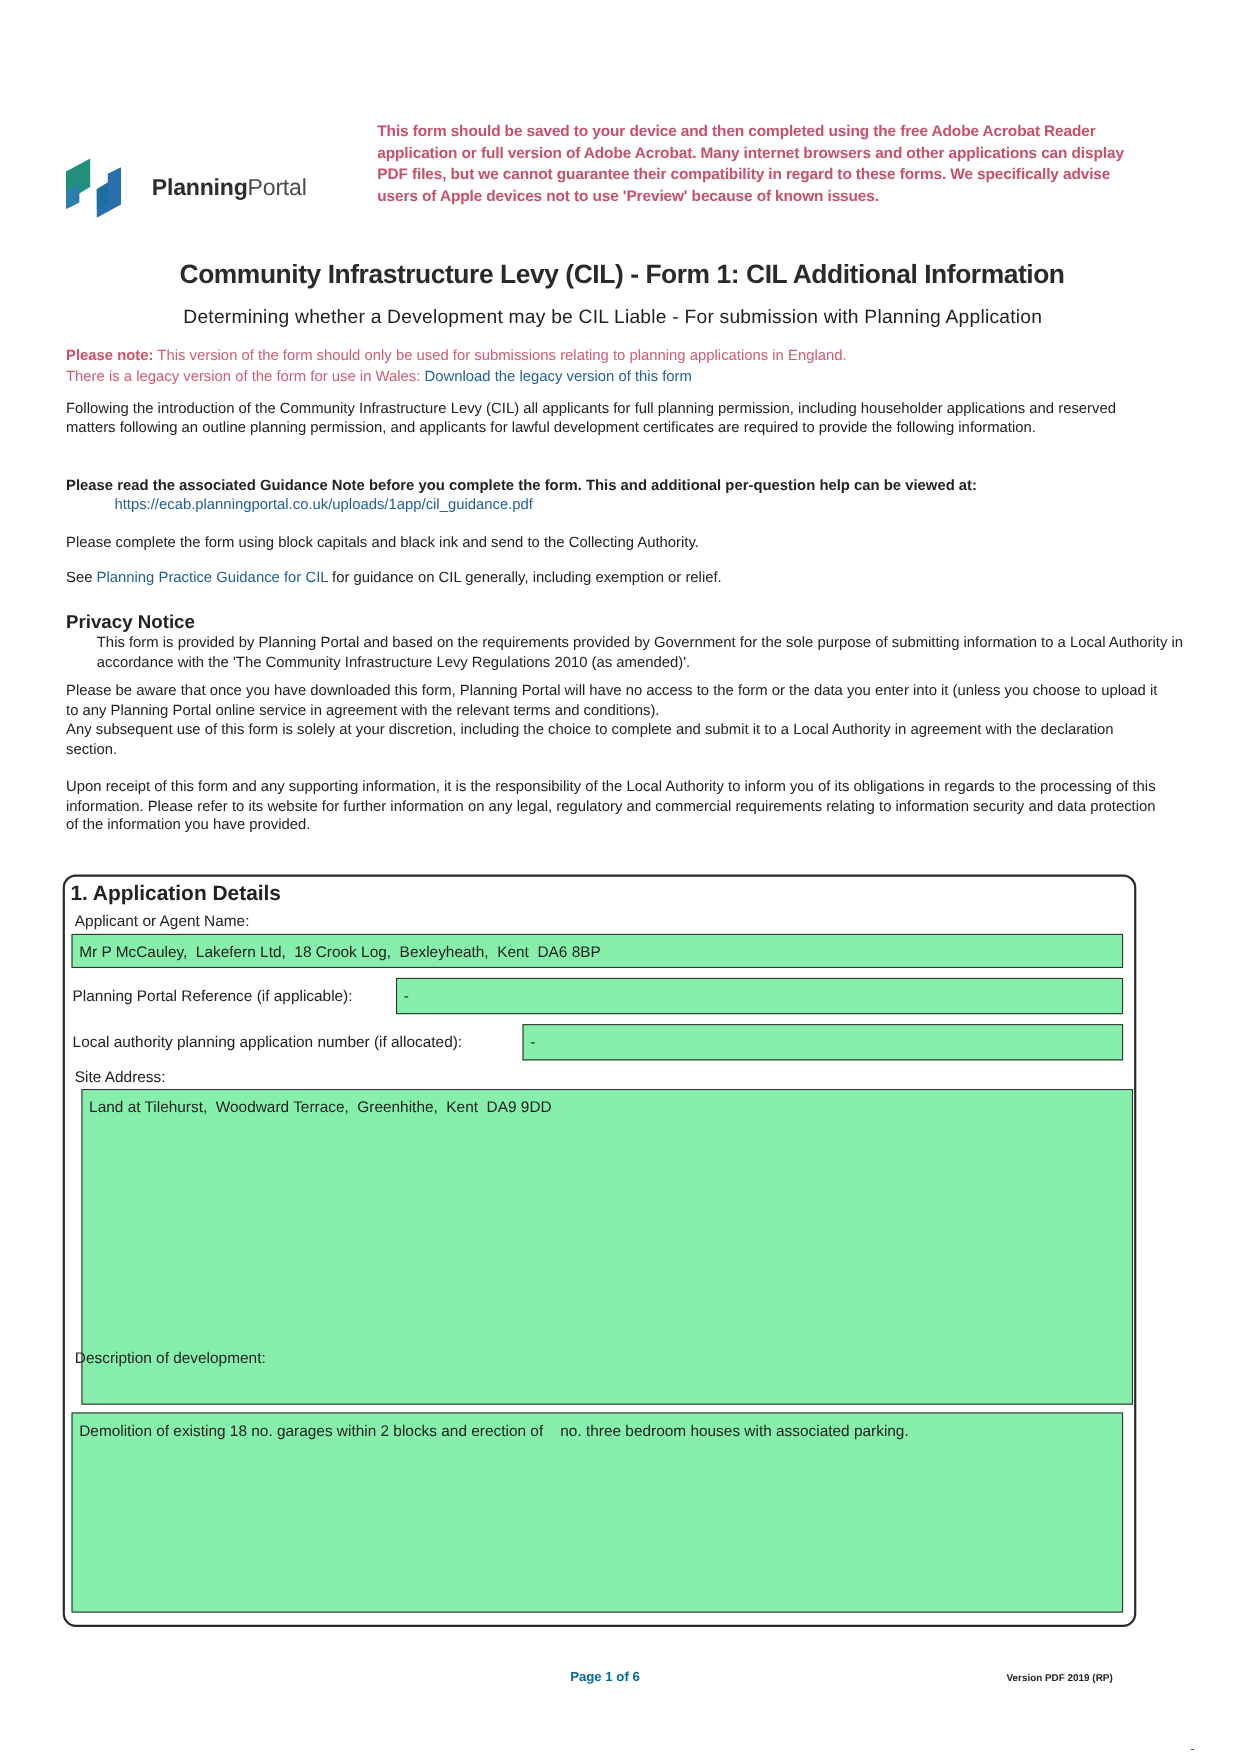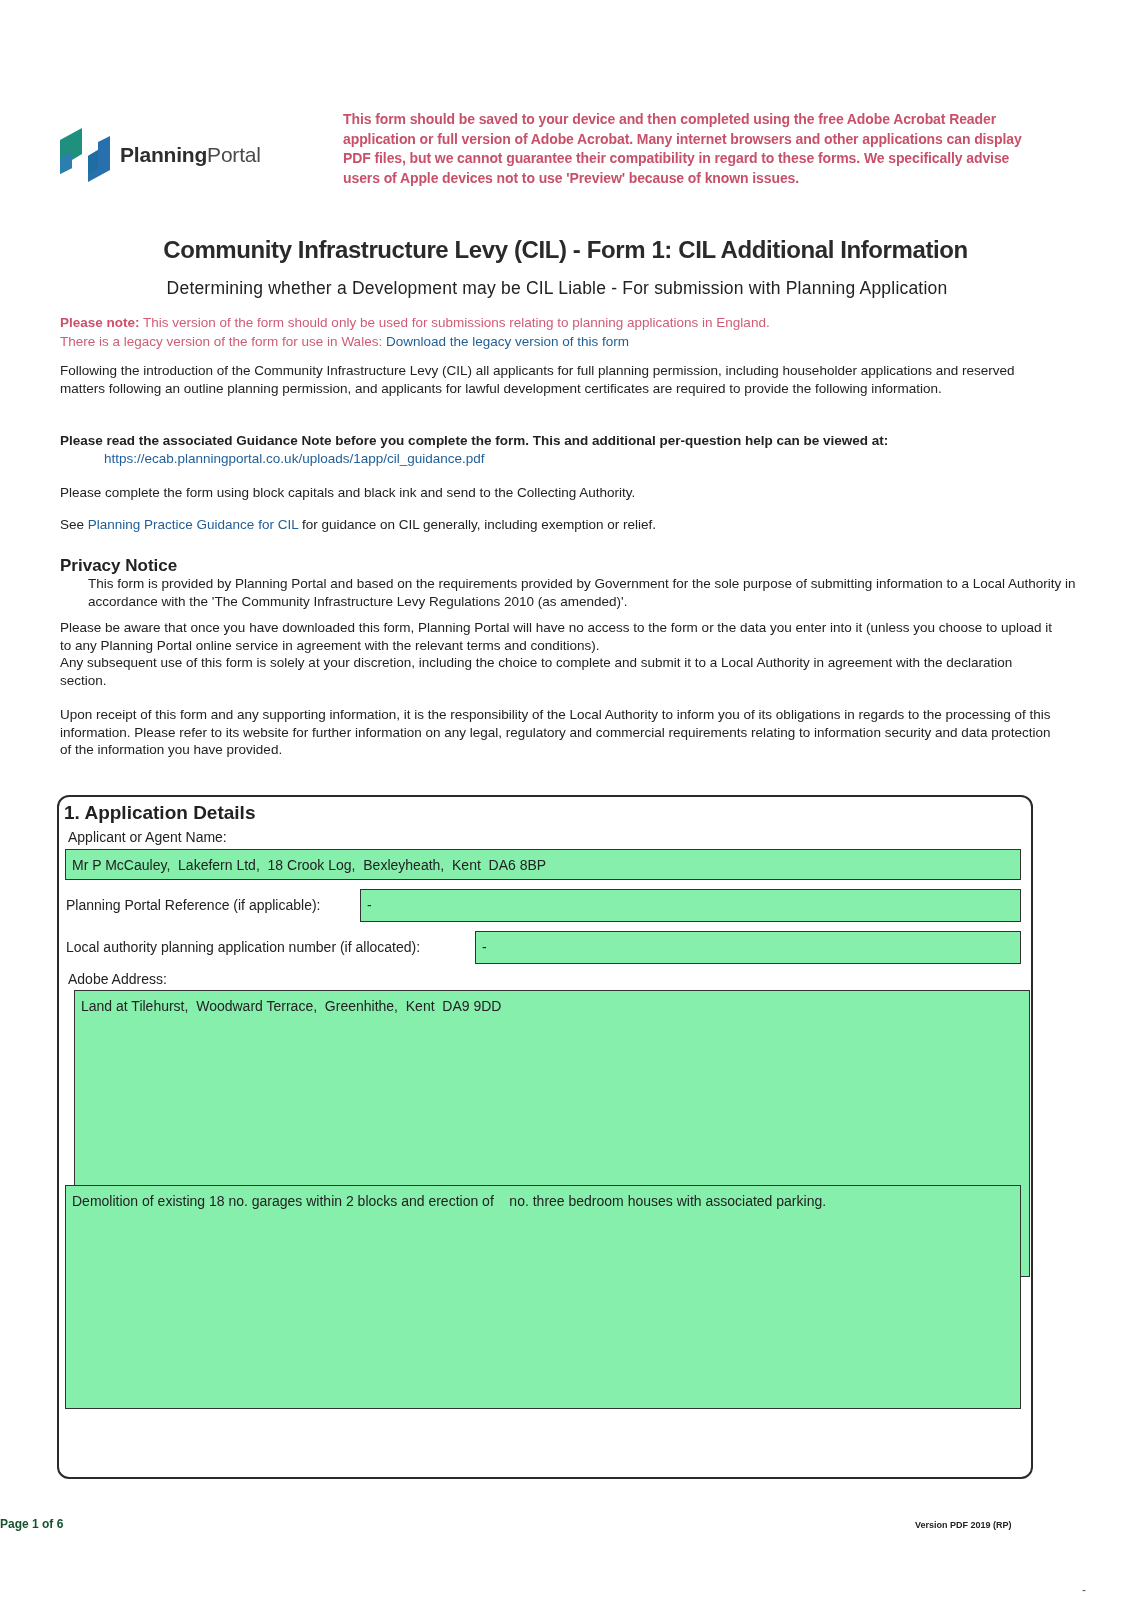--- a/index.html
+++ b/index.html
@@ -1,21 +1,21 @@
 <!DOCTYPE html>
 <html><head>
 <meta charset="utf-8">
 <style>
   html, body { margin: 0; padding: 0; background: #ffffff; }
   body {
     width: 1131px; height: 1600px; position: relative; overflow: hidden;
     font-family: "Liberation Sans", sans-serif; color: #1e1e1e;
   }
   .page { position: absolute; left: 0; top: 0; width: 1131px; height: 1600px; }
-  .logo { position: absolute; left: 58px; top: 124px; display: flex; align-items: center; }
+  .logo { position: absolute; left: 58px; top: 140px; display: flex; align-items: center; gap: 18px; }
   .logo-mark { width: 54px; height: 62px; }
   .logo-text { margin-left: 8px; font-size: 21px; color: #3a3a3a; letter-spacing: -0.2px; }
   .logo-text b { font-weight: 700; color: #2d2d2d; }
   .logo-text span.light { font-weight: 400; color: #4a4a4a; }
   .warning {
     position: absolute; left: 343px; top: 110px; width: 700px;
     font-size: 14px; line-height: 19.5px; font-weight: 700; color: #c8506a;
     letter-spacing: -0.1px;
   }
   .title {
@@ -45,21 +45,21 @@
   }
   .section-title {
     position: absolute; left: 64px; top: 802px; font-size: 19px; font-weight: 700; color: #222;
   }
   .label { position: absolute; font-size: 14px; color: #222; }
   .field {
     position: absolute; border: 1.5px solid #333; box-sizing: border-box;
     font-size: 14px; color: #222; padding: 7px 6px; background: #86efac;
     font-family: "Liberation Sans", sans-serif; white-space: pre;
   }
-  .footer-page { position: absolute; left: 0; top: 1517px; width: 1100px; text-align: left; font-size: 12px; font-weight: 700; color: #14532d; }
+  .footer-page { position: absolute; left: 0; top: 1517px; width: 1100px; text-align: center; font-size: 12px; font-weight: 700; color: #0369a1; }
   .footer-version { position: absolute; left: 915px; top: 1520px; font-size: 9px; font-weight: 700; color: #222; }
   .edge-mark { position: absolute; left: 1082px; top: 1583px; font-size: 12px; color: #555; }
 </style>
 </head>
 <body>
 
 <div class="page">
 
   <div class="logo">
     <svg class="logo-mark" viewBox="0 0 54 62">
@@ -111,22 +111,22 @@
 
   <div class="label" style="left:68px; top:829px;">Applicant or Agent Name:</div>
   <div class="field" style="left:65px; top:849px; width:956px; height:31px;">Mr P McCauley,  Lakefern Ltd,  18 Crook Log,  Bexleyheath,  Kent  DA6 8BP</div>
 
   <div class="label" style="left:66px; top:897px;">Planning Portal Reference (if applicable):</div>
   <div class="field" style="left:360px; top:889px; width:661px; height:33px;">-</div>
 
   <div class="label" style="left:66px; top:939px;">Local authority planning application number (if allocated):</div>
   <div class="field" style="left:475px; top:931px; width:546px; height:33px;">-</div>
 
-  <div class="label" style="left:68px; top:971px;">Adobe Address:</div>
+  <div class="label" style="left:68px; top:971px;">Site Address:</div>
   <div class="field" style="left:74px; top:990px; width:956px; height:287px;">Land at Tilehurst,  Woodward Terrace,  Greenhithe,  Kent  DA9 9DD</div>
 
   <div class="label" style="left:68px; top:1226px;">Description of development:</div>
-  <div class="field" style="left:65px; top:1185px; width:956px; height:224px;">Demolition of existing 18 no. garages within 2 blocks and erection of    no. three bedroom houses with associated parking.</div>
+  <div class="field" style="left:65px; top:1284px; width:956px; height:182px;">Demolition of existing 18 no. garages within 2 blocks and erection of    no. three bedroom houses with associated parking.</div>
 
   <div class="footer-page">Page 1 of 6</div>
   <div class="footer-version">Version PDF 2019 (RP)</div>
   <div class="edge-mark">-</div>
 </div>
 
 </body></html>

